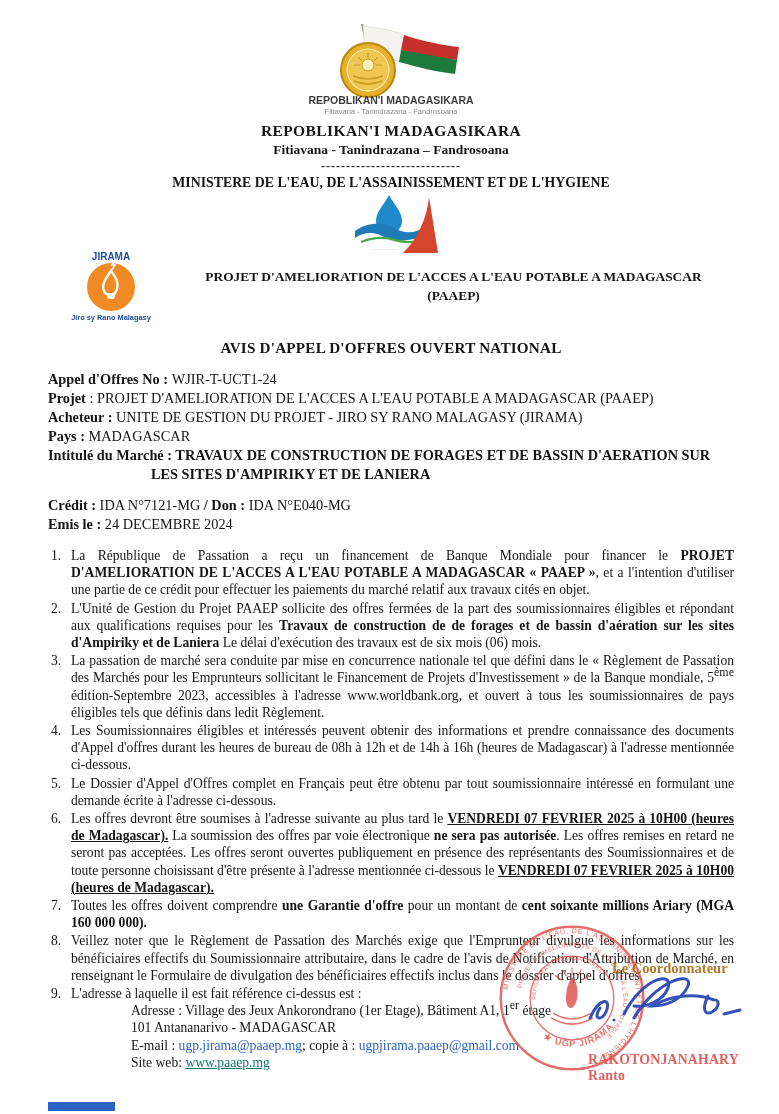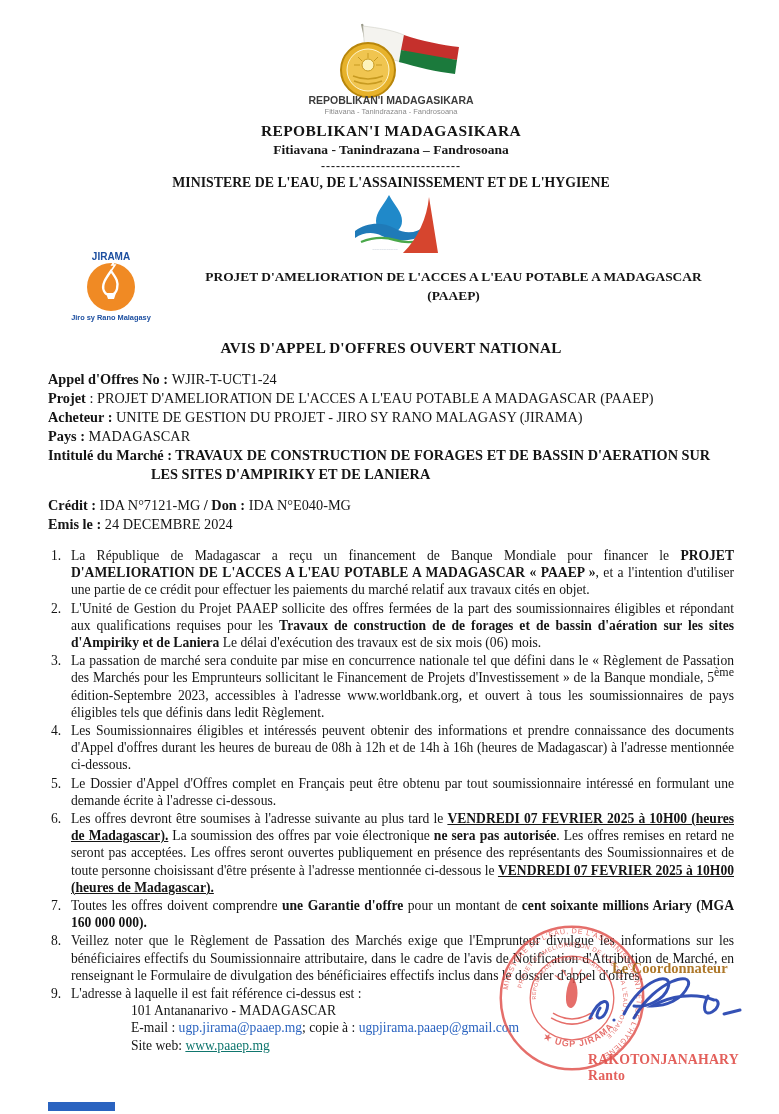--- a/index.html
+++ b/index.html
@@ -132,31 +132,32 @@
     <div class="line"><span class="b">Intitulé du Marché : </span><span class="b">TRAVAUX DE CONSTRUCTION DE FORAGES ET DE BASSIN D'AERATION SUR</span></div>
     <div class="line ind2"><span class="b">LES SITES D'AMPIRIKY ET DE LANIERA</span></div>
   </div>
 
   <div class="credit-block">
     <div class="line"><span class="b">Crédit :</span><span> IDA N°7121-MG </span><span class="b">/ Don :</span><span> IDA N°E040-MG</span></div>
     <div class="line"><span class="b">Emis le :</span><span> 24 DECEMBRE 2024</span></div>
   </div>
 
   <ol class="main">
-    <li><span>La République de Madagascar a reçu un financement de Banque Mondiale pour financer le </span><span class="b">PROJET D'AMELIORATION DE L'ACCES A L'EAU POTABLE A MADAGASCAR « PAAEP »</span><span>, et a l'intention d'utiliser une partie de ce crédit pour effectuer les paiements du marché relatif aux travaux cités en objet.</span></li>
+    <li><span>La République de Passation a reçu un financement de Banque Mondiale pour financer le </span><span class="b">PROJET D'AMELIORATION DE L'ACCES A L'EAU POTABLE A MADAGASCAR « PAAEP »</span><span>, et a l'intention d'utiliser une partie de ce crédit pour effectuer les paiements du marché relatif aux travaux cités en objet.</span></li>
     <li><span>L'Unité de Gestion du Projet PAAEP sollicite des offres fermées de la part des soumissionnaires éligibles et répondant aux qualifications requises pour les </span><span class="b">Travaux de construction de de forages et de bassin d'aération sur les sites d'Ampiriky et de Laniera</span><span> Le délai d'exécution des travaux est de six mois (06) mois.</span></li>
     <li><span>La passation de marché sera conduite par mise en concurrence nationale tel que défini dans le « Règlement de Passation des Marchés pour les Emprunteurs sollicitant le Financement de Projets d'Investissement » de la Banque mondiale, 5</span><span class="sup">ème</span><span> édition-Septembre 2023, accessibles à l'adresse www.worldbank.org, et ouvert à tous les soumissionnaires de pays éligibles tels que définis dans ledit Règlement.</span></li>
     <li><span>Les Soumissionnaires éligibles et intéressés peuvent obtenir des informations et prendre connaissance des documents d'Appel d'offres durant les heures de bureau de 08h à 12h et de 14h à 16h (heures de Madagascar) à l'adresse mentionnée ci-dessous.</span></li>
     <li><span>Le Dossier d'Appel d'Offres complet en Français peut être obtenu par tout soumissionnaire intéressé en formulant une demande écrite à l'adresse ci-dessous.</span></li>
     <li><span>Les offres devront être soumises à l'adresse suivante au plus tard le </span><span class="b u">VENDREDI 07 FEVRIER 2025 à 10H00 (heures de Madagascar).</span><span> La soumission des offres par voie électronique </span><span class="b">ne sera pas autorisée</span><span>. Les offres remises en retard ne seront pas acceptées. Les offres seront ouvertes publiquement en présence des représentants des Soumissionnaires et de toute personne choisissant d'être présente à l'adresse mentionnée ci-dessous le </span><span class="b u">VENDREDI 07  FEVRIER 2025 à 10H00 (heures de Madagascar).</span></li>
     <li><span>Toutes les offres doivent comprendre </span><span class="b">une Garantie d'offre</span><span> pour un montant de </span><span class="b">cent soixante millions  Ariary (MGA 160 000 000).</span></li>
     <li><span>Veillez noter que le Règlement de Passation des Marchés exige que l'Emprunteur divulgue les informations sur les bénéficiaires effectifs du Soumissionnaire attributaire, dans le cadre de l'avis de Notification d'Attribution de Marché, en renseignant le Formulaire de divulgation des bénéficiaires effectifs inclus dans le dossier d'appel d'offres.</span></li>
     <li>
       <span><span>L'adresse à laquelle il est fait référence ci-dessus est :</span></span>
       <div class="addr">
+        <div><span>Adresse : Village des Jeux Ankorondrano (1er Etage), Bâtiment A1, 1</span><span class="sup">er</span><span> étage</span></div>
         <div><span>101 Antananarivo - MADAGASCAR</span></div>
         <div><span>E-mail : </span><span class="lnk">ugp.jirama@paaep.mg</span><span>; copie à : </span><span class="lnk">ugpjirama.paaep@gmail.com</span></div>
         <div><span>Site web: </span><span class="lnku">www.paaep.mg</span></div>
       </div>
     </li>
   </ol>
 
 </div>
 
 <div class="stamp-block">

